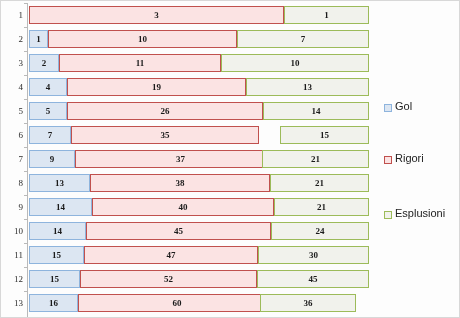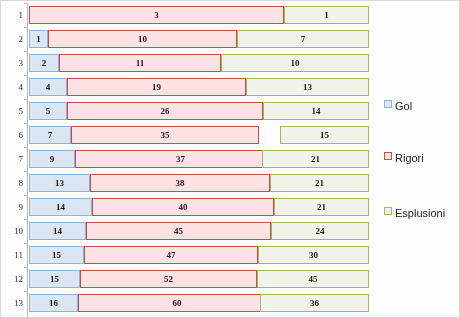--- a/index.html
+++ b/index.html
@@ -102,21 +102,21 @@
     position: absolute;
     left: 383px;
     top: 0;
     width: 77px;
     height: 318px;
   }
   .legend-item {
     position: absolute;
     left: 0;
     display: flex;
-    align-items: flex-start;
+    align-items: flex-end;
     gap: 3px;
     white-space: nowrap;
   }
   .legend-swatch {
     width: 8px;
     height: 8px;
     box-sizing: border-box;
     border: 1px solid #888;
     flex: 0 0 auto;
   }
@@ -243,21 +243,21 @@
           <div class="seg seg-rigori" style="left: 51px; width: 177px;">52</div>
           <div class="seg seg-esp" style="left: 228px; width: 112px;">45</div>
         </div>
       </div>
       <div class="cat-row" style="top: 290px;">
         <div class="cat-label">13</div>
         <div class="tick"></div>
         <div class="bar-track">
           <div class="seg seg-gol" style="left: 0px; width: 49px;">16</div>
           <div class="seg seg-rigori" style="left: 49px; width: 198px;">60</div>
-          <div class="seg seg-esp" style="left: 231px; width: 109px;">36</div>
+          <div class="seg seg-esp" style="left: 231px; width: 96px;">36</div>
         </div>
       </div>
     </div>
 
   <div id="legend">
       <div class="legend-item" style="top: 99px;">
         <span class="legend-swatch gol"></span>
         <span class="legend-text">Gol</span>
       </div>
       <div class="legend-item" style="top: 151px;">

